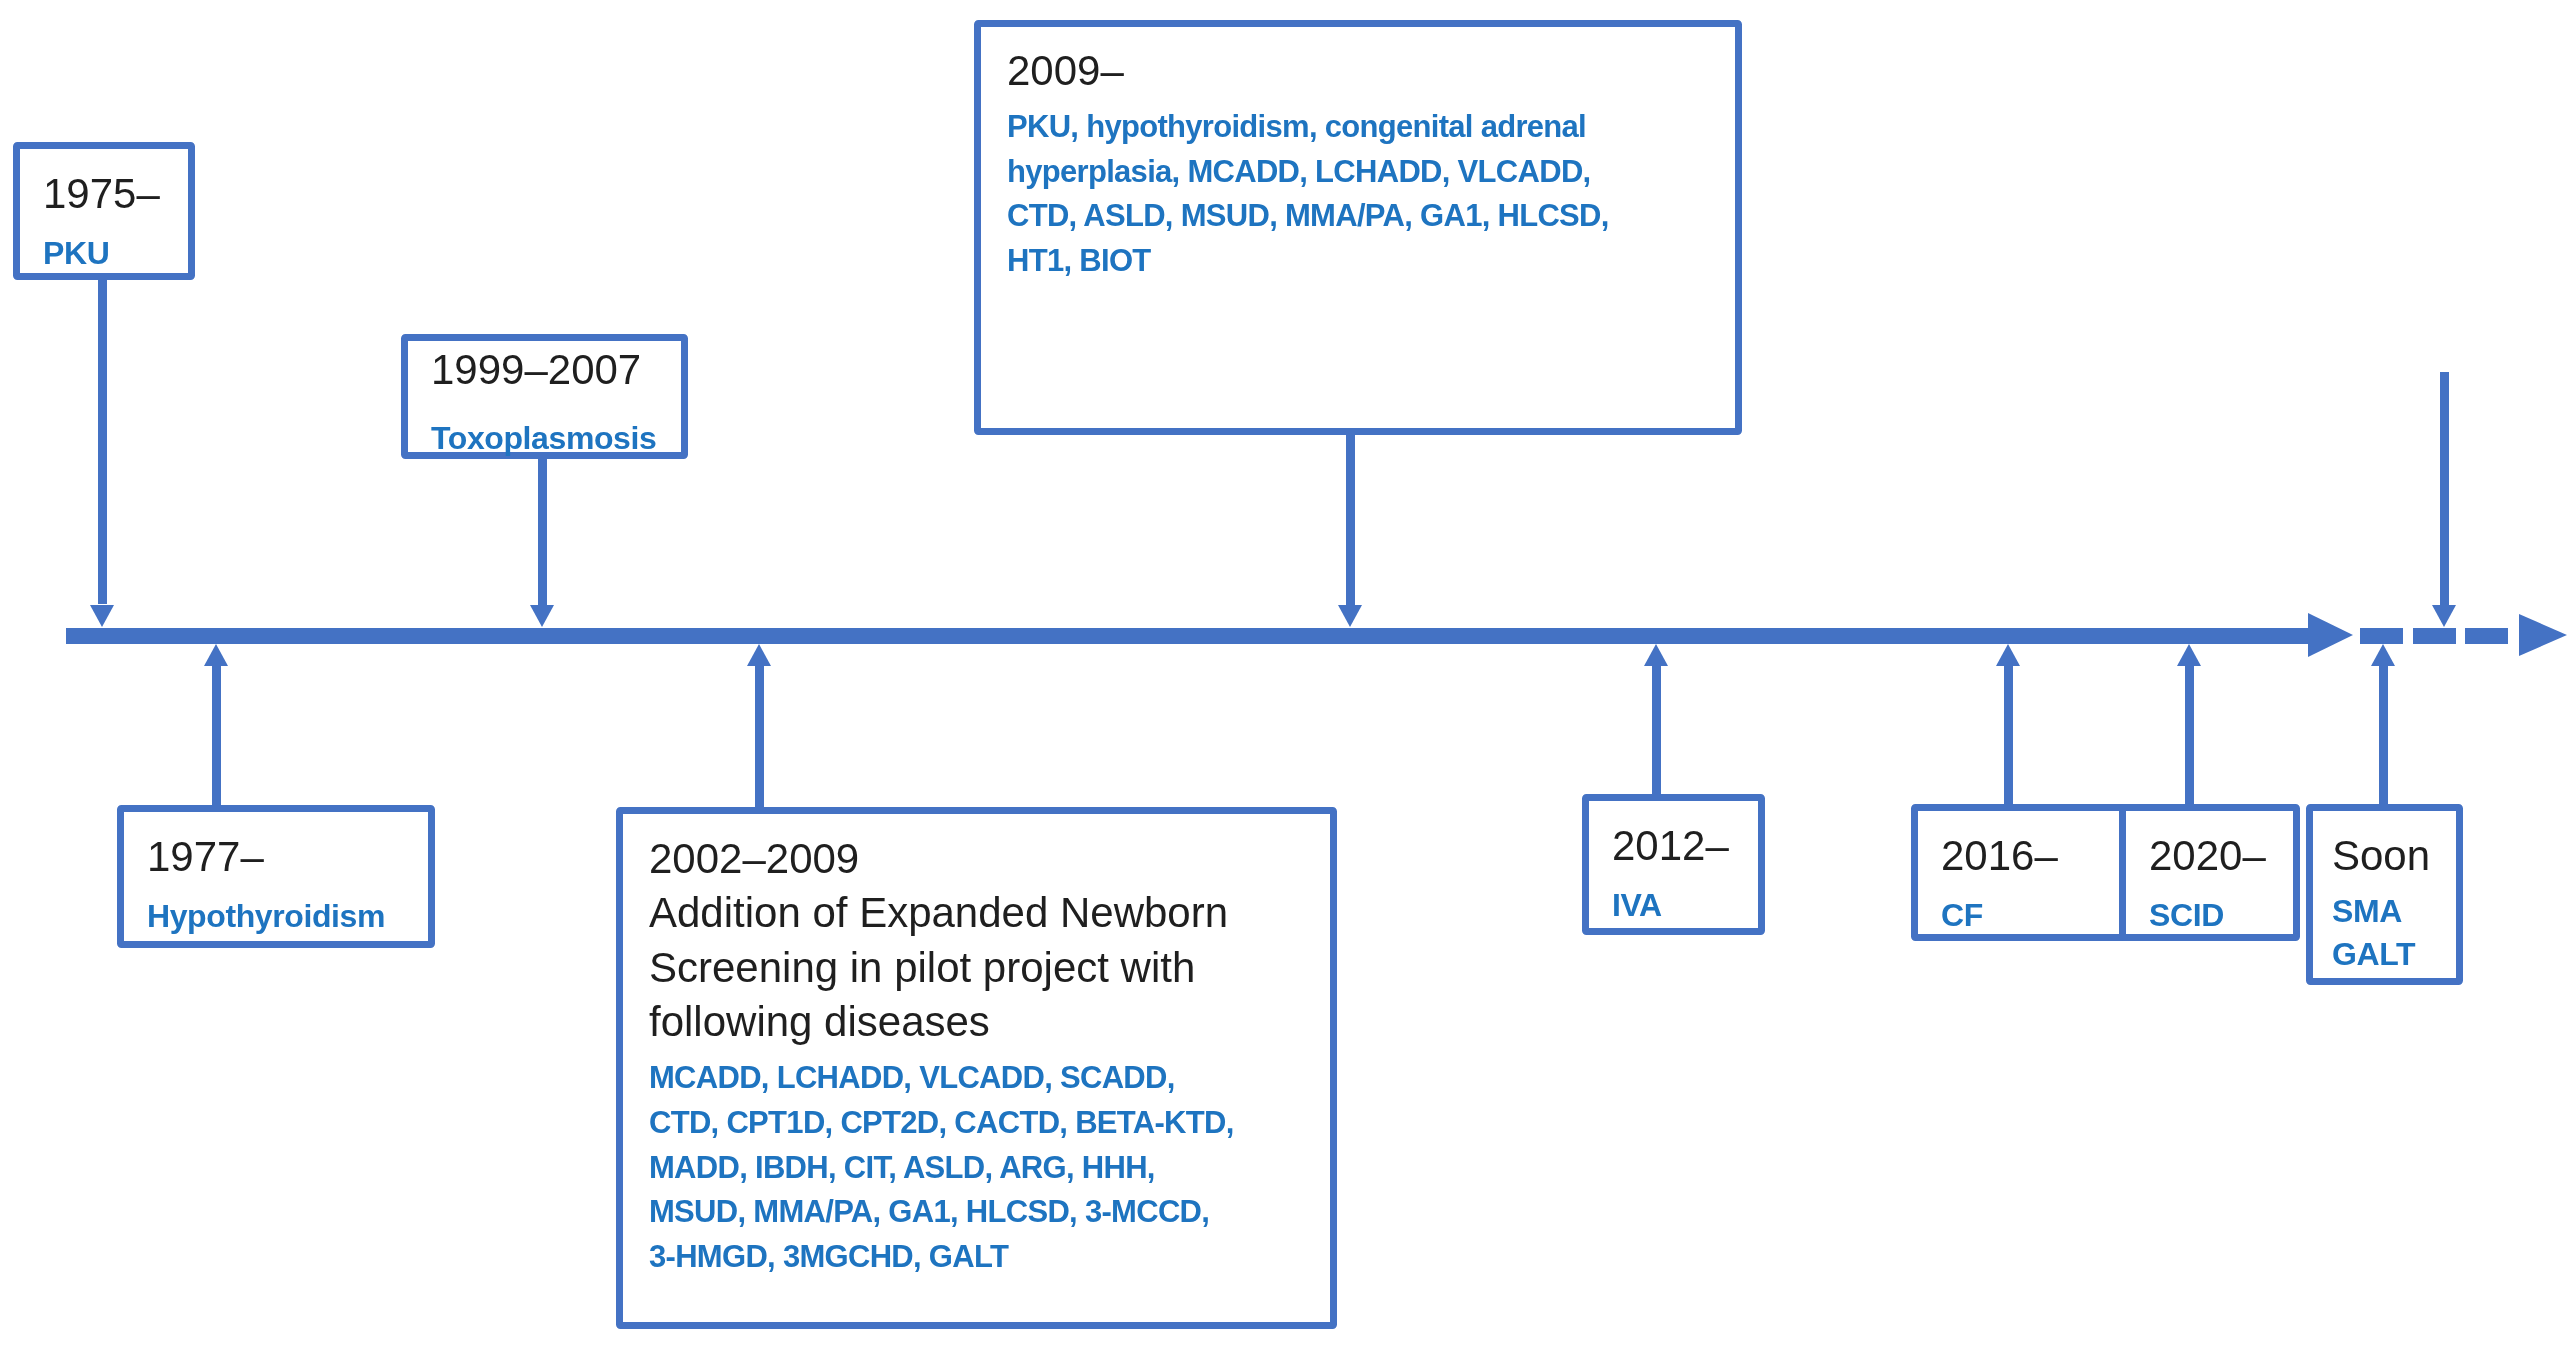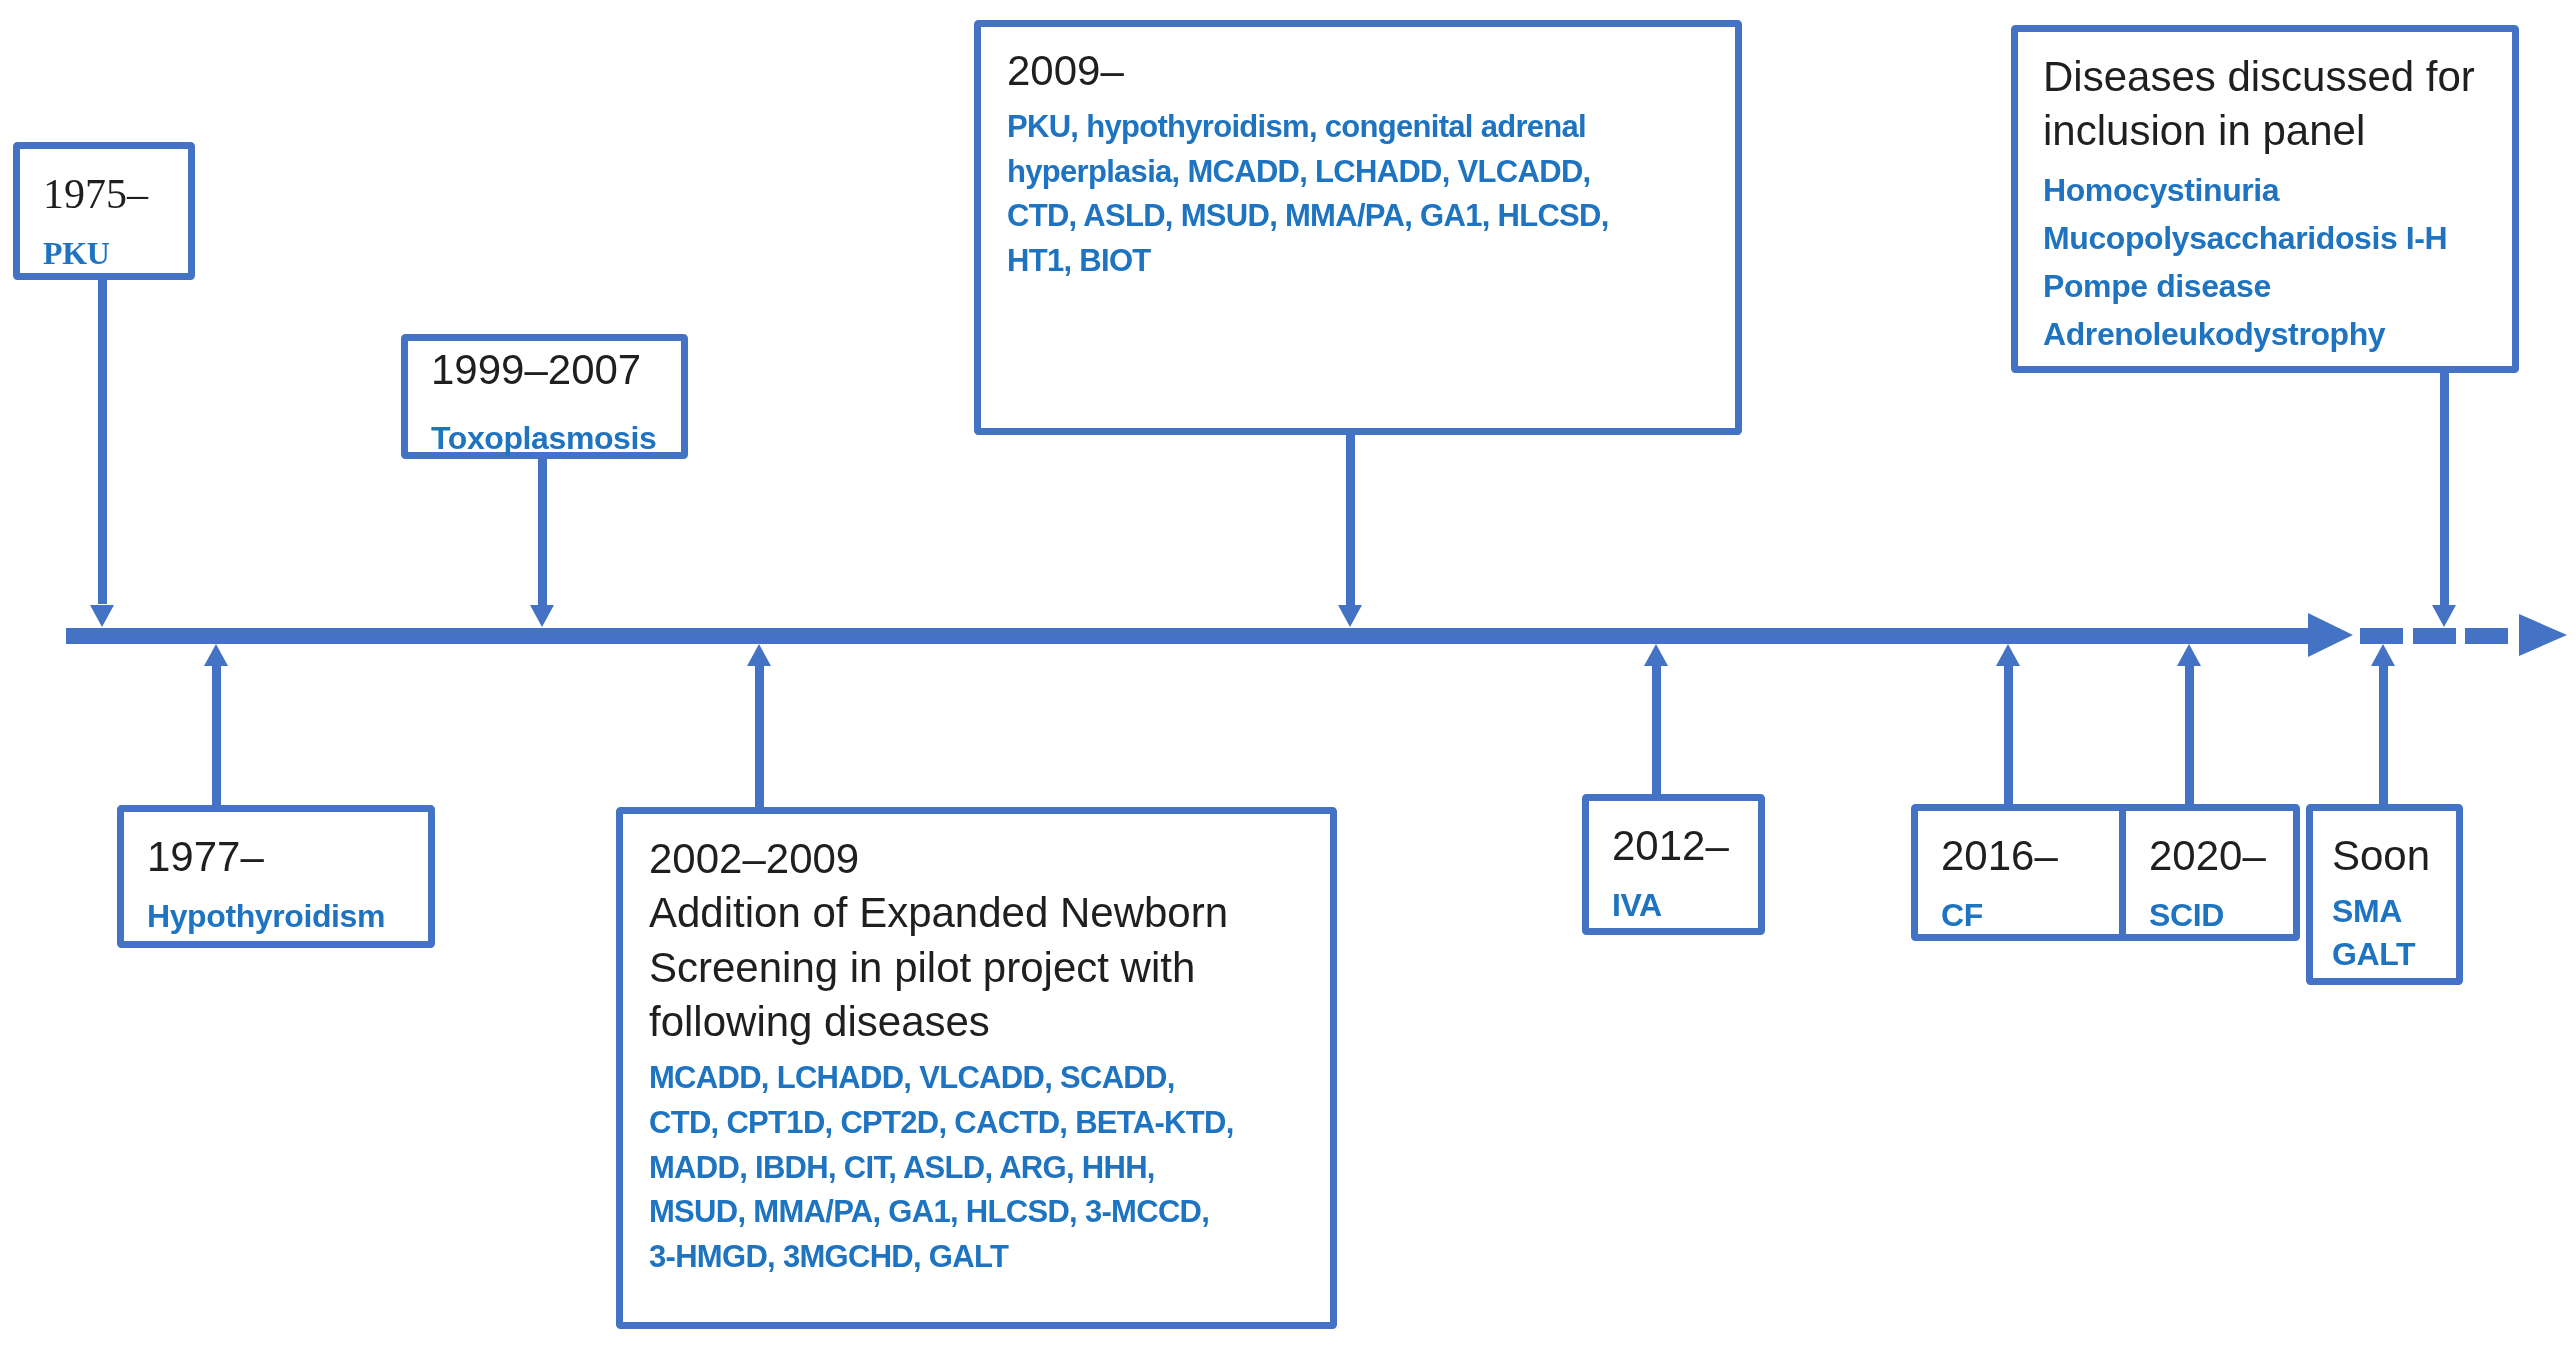--- a/index.html
+++ b/index.html
@@ -76,46 +76,38 @@
 
   <div class="head-up" style="left:1996px;top:644px;"></div>
   <div class="vline" style="left:2004px;top:664px;height:141px;"></div>
 
   <div class="head-up" style="left:2177px;top:644px;"></div>
   <div class="vline" style="left:2185px;top:664px;height:141px;"></div>
 
   <div class="head-up" style="left:2371px;top:644px;"></div>
   <div class="vline" style="left:2379px;top:664px;height:141px;"></div>
 
-  <div class="box" style="left:13px;top:142px;width:182px;height:138px;font-family:Liberation Serif, serif;">
+  <div class="box" style="left:13px;top:142px;width:182px;height:138px;">
     <div class="title">1975–</div>
     <div class="diseases">PKU</div>
   </div>
 
   <div class="box" style="left:401px;top:334px;width:287px;height:125px;padding-top:2px;">
     <div class="title">1999–2007</div>
     <div class="diseases" style="margin-top:18px;">Toxoplasmosis</div>
   </div>
 
   <div class="box box-wide" style="left:966px;top:19.7px;width:768px;height:415px;margin-left:8px;">
     <div class="title">2009–</div>
     <div class="diseases">PKU, hypothyroidism, congenital adrenal
 hyperplasia, MCADD, LCHADD, VLCADD,
 CTD, ASLD, MSUD, MMA/PA, GA1, HLCSD,
 HT1, BIOT</div>
   </div>
 
-  <div class="box" style="left:2011px;top:25px;width:508px;height:348px;padding-left:25px;">
-    <div class="title">Diseases discussed for
-inclusion in panel</div>
-    <div class="diseases" style="line-height:1.5;margin-top:7.3px;">Homocystinuria
-Mucopolysaccharidosis I-H
-Pompe disease
-Adrenoleukodystrophy</div>
-  </div>
 
   <div class="box" style="left:117px;top:805px;width:318px;height:143px;">
     <div class="title">1977–</div>
     <div class="diseases">Hypothyroidism</div>
   </div>
 
   <div class="box box-wide" style="left:616px;top:807px;width:721px;height:522px;">
     <div class="title">2002–2009</div>
     <div class="title">Addition of Expanded Newborn
 Screening in pilot project with

